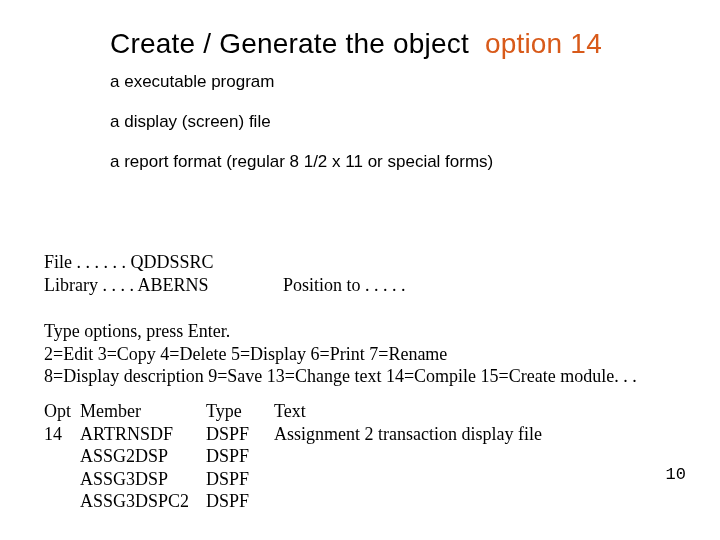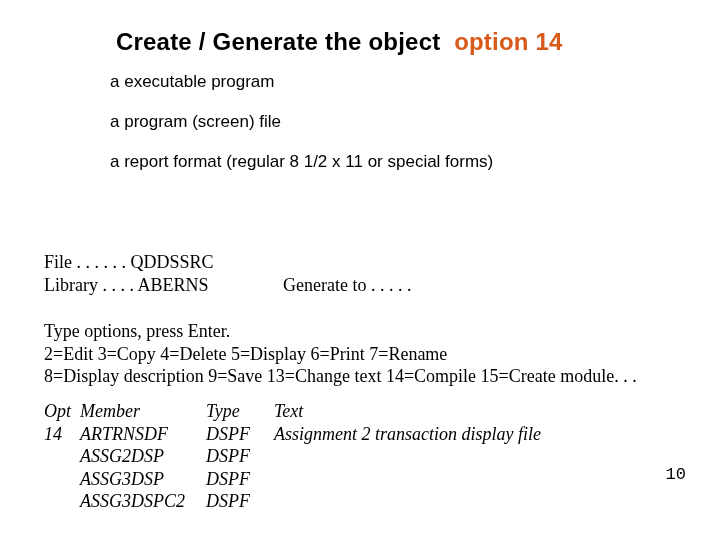--- a/index.html
+++ b/index.html
@@ -12,24 +12,24 @@
     color: #000;
   }
   .slide {
     position: relative;
     width: 720px;
     height: 540px;
     box-sizing: border-box;
   }
   .title {
     position: absolute;
-    left: 116px;
+    left: 110px;
     top: 28px;
-    font-size: 24px;
-    font-weight: 700;
+    font-size: 28px;
+    font-weight: 400;
     letter-spacing: 0.2px;
   }
   .title .opt {
     color: #d85a1a;
   }
   .bullets {
     position: absolute;
     left: 110px;
     top: 70px;
     font-size: 17px;
@@ -50,21 +50,20 @@
   }
   .options-block {
     position: absolute;
     left: 44px;
     top: 320px;
   }
   .members-block {
     position: absolute;
     left: 44px;
     top: 400px;
-    font-style: italic;
   }
   .members-block table {
     border-collapse: collapse;
   }
   .members-block td {
     padding: 0 0 0 0;
     vertical-align: top;
     white-space: nowrap;
   }
   .col-opt { width: 36px; }
@@ -88,29 +87,29 @@
 
 <div class="slide">
 
   <div class="title">
     <span>Create / Generate the object</span>
     &nbsp;<span class="opt">option 14</span>
   </div>
 
   <div class="bullets">
     <div>a executable program</div>
-    <div>a program (screen) file</div>
+    <div>a display (screen) file</div>
     <div>a report format (regular 8 1/2 x 11 or  special forms)</div>
   </div>
 
   <div class="serif-block file-block">
     <div>File  . . . . . .   QDDSSRC</div>
     <div>
       <span>  Library . . . .    ABERNS</span>
-      <span class="posto">Generate to  . . . . .</span>
+      <span class="posto">Position to  . . . . .</span>
     </div>
   </div>
 
   <div class="serif-block options-block">
     <div>Type options, press Enter.</div>
     <div> 2=Edit          3=Copy  4=Delete  5=Display        6=Print      7=Rename</div>
     <div>8=Display description  9=Save  13=Change text  14=Compile  15=Create module. . .</div>
   </div>
 
   <div class="serif-block members-block">

